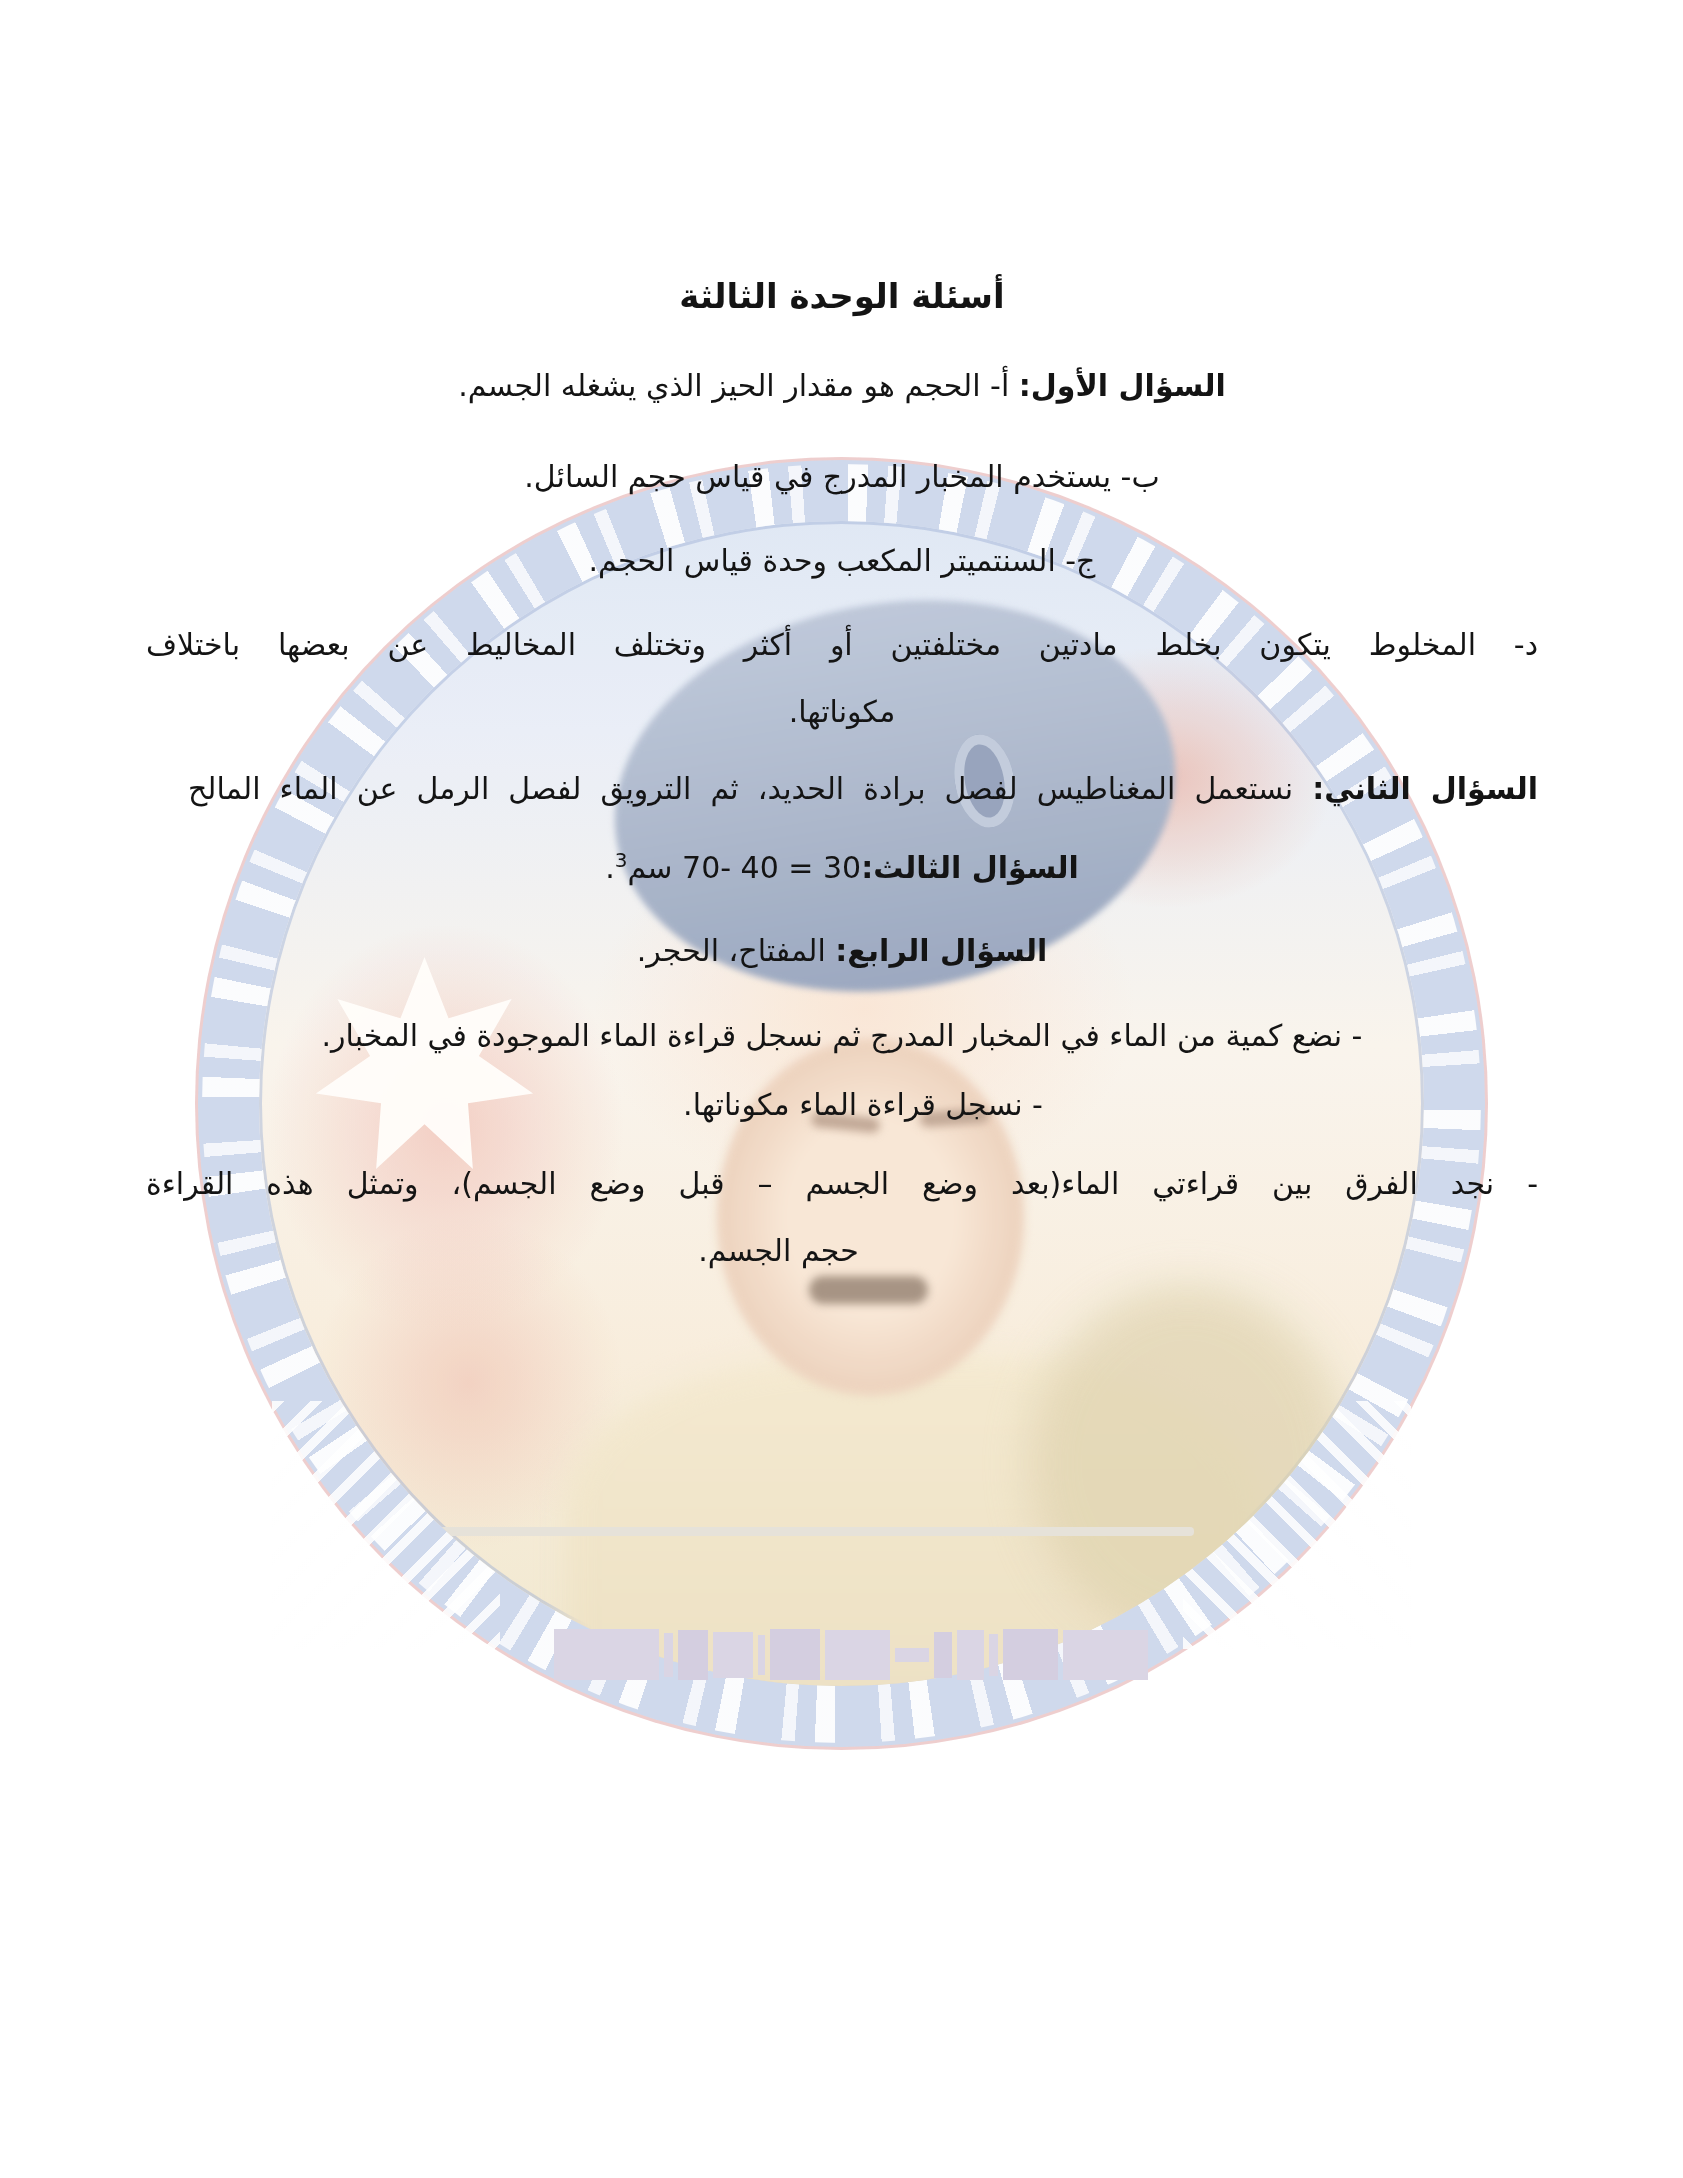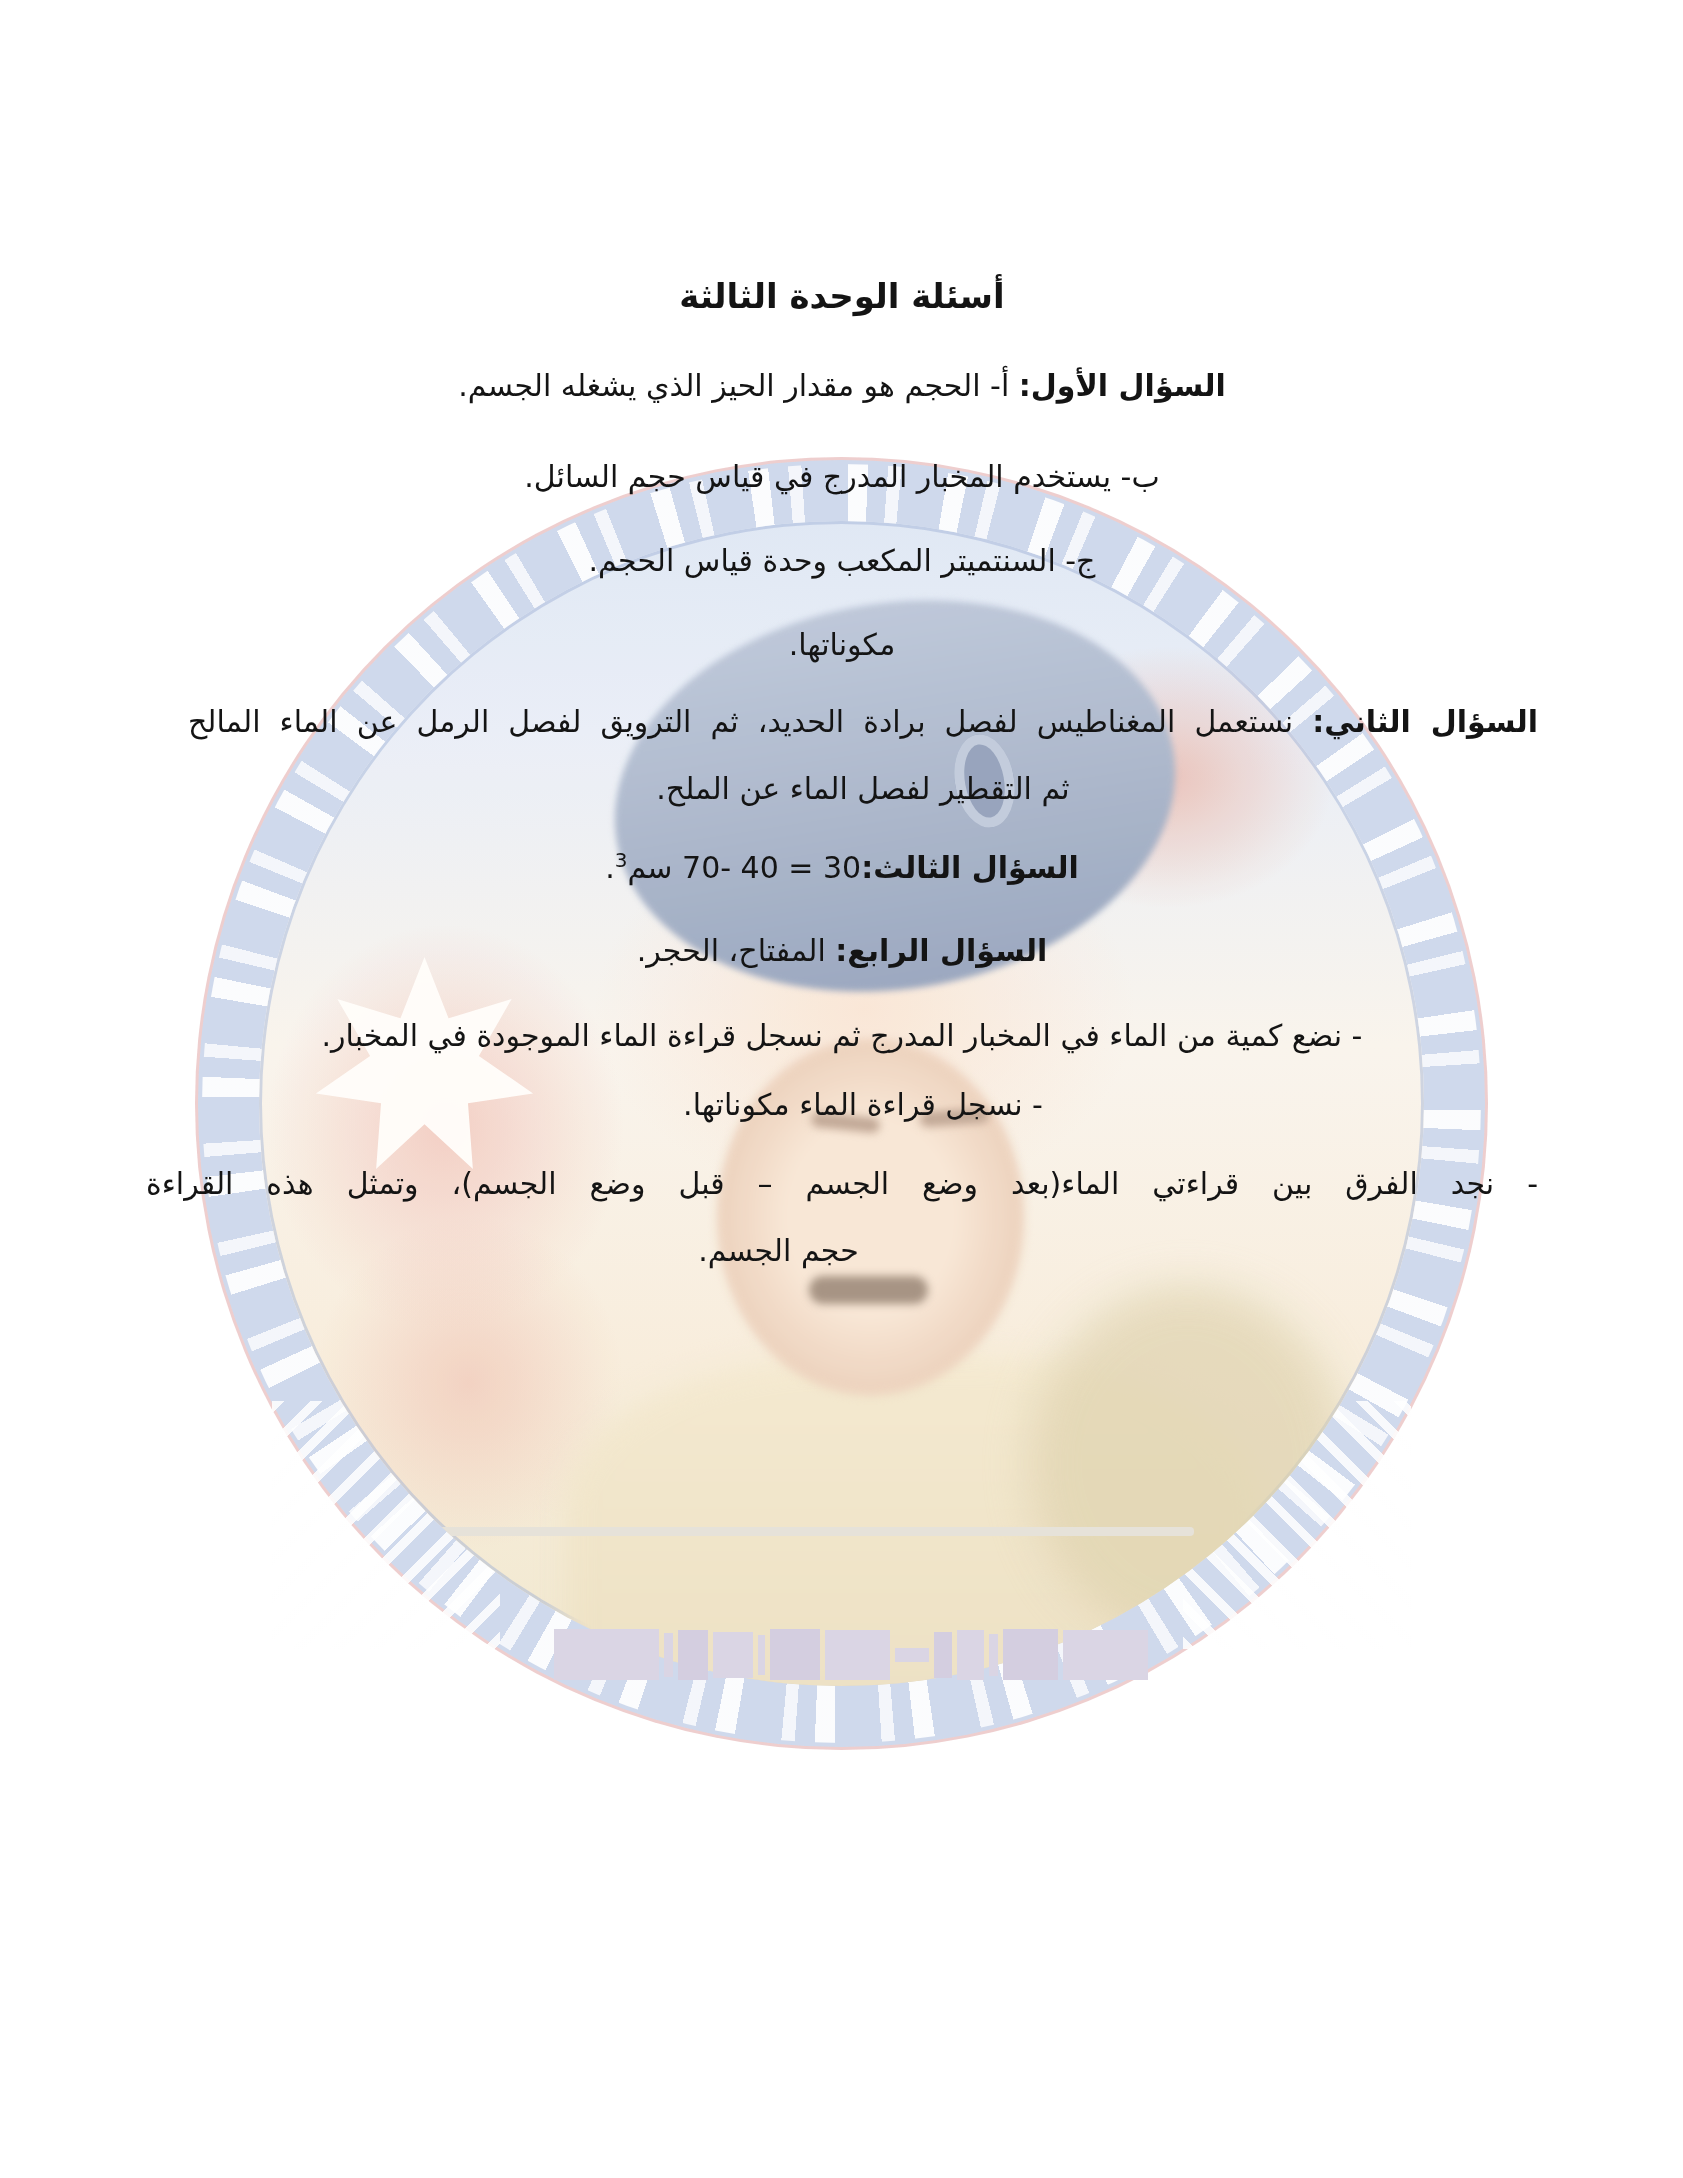--- a/index.html
+++ b/index.html
@@ -146,26 +146,26 @@
 
     <h1 class="title">أسئلة الوحدة الثالثة</h1>
 
     <p class="line mb24"><b>السؤال الأول:</b><span> أ- الحجم هو مقدار الحيز الذي يشغله الجسم.</span></p>
 
     <p class="line mb17">ب- يستخدم المخبار المدرج في قياس حجم السائل.</p>
 
     <p class="line mb17">ج- السنتميتر المكعب وحدة قياس الحجم.</p>
 
     <div class="mb10">
+      <p class="stretch">د- المخلوط يتكون بخلط مادتين مختلفتين أو أكثر وتختلف المخاليط عن بعضها باختلاف</p>
       <p class="line">مكوناتها.</p>
     </div>
 
     <div class="mb12">
       <p class="stretch"><b>السؤال الثاني:</b><span> نستعمل المغناطيس لفصل برادة الحديد، ثم الترويق لفصل الرمل عن الماء المالح</span></p>
-      <p class="line">ثم التقطير لفصل الماء عن الملح.</p>
     </div>
 
     <p class="line mb16"><b>السؤال الثالث:</b><span class="ltr">70- 40 = 30</span><span> سم</span><sup>3</sup><span>.</span></p>
 
     <p class="line mb18"><b>السؤال الرابع:</b><span> المفتاح، الحجر.</span></p>
 
     <p class="line mb2">- نضع كمية من الماء في المخبار المدرج ثم نسجل قراءة الماء الموجودة في المخبار.</p>
 
 
     <p class="line mb12">-  نسجل قراءة الماء مكوناتها.</p>

